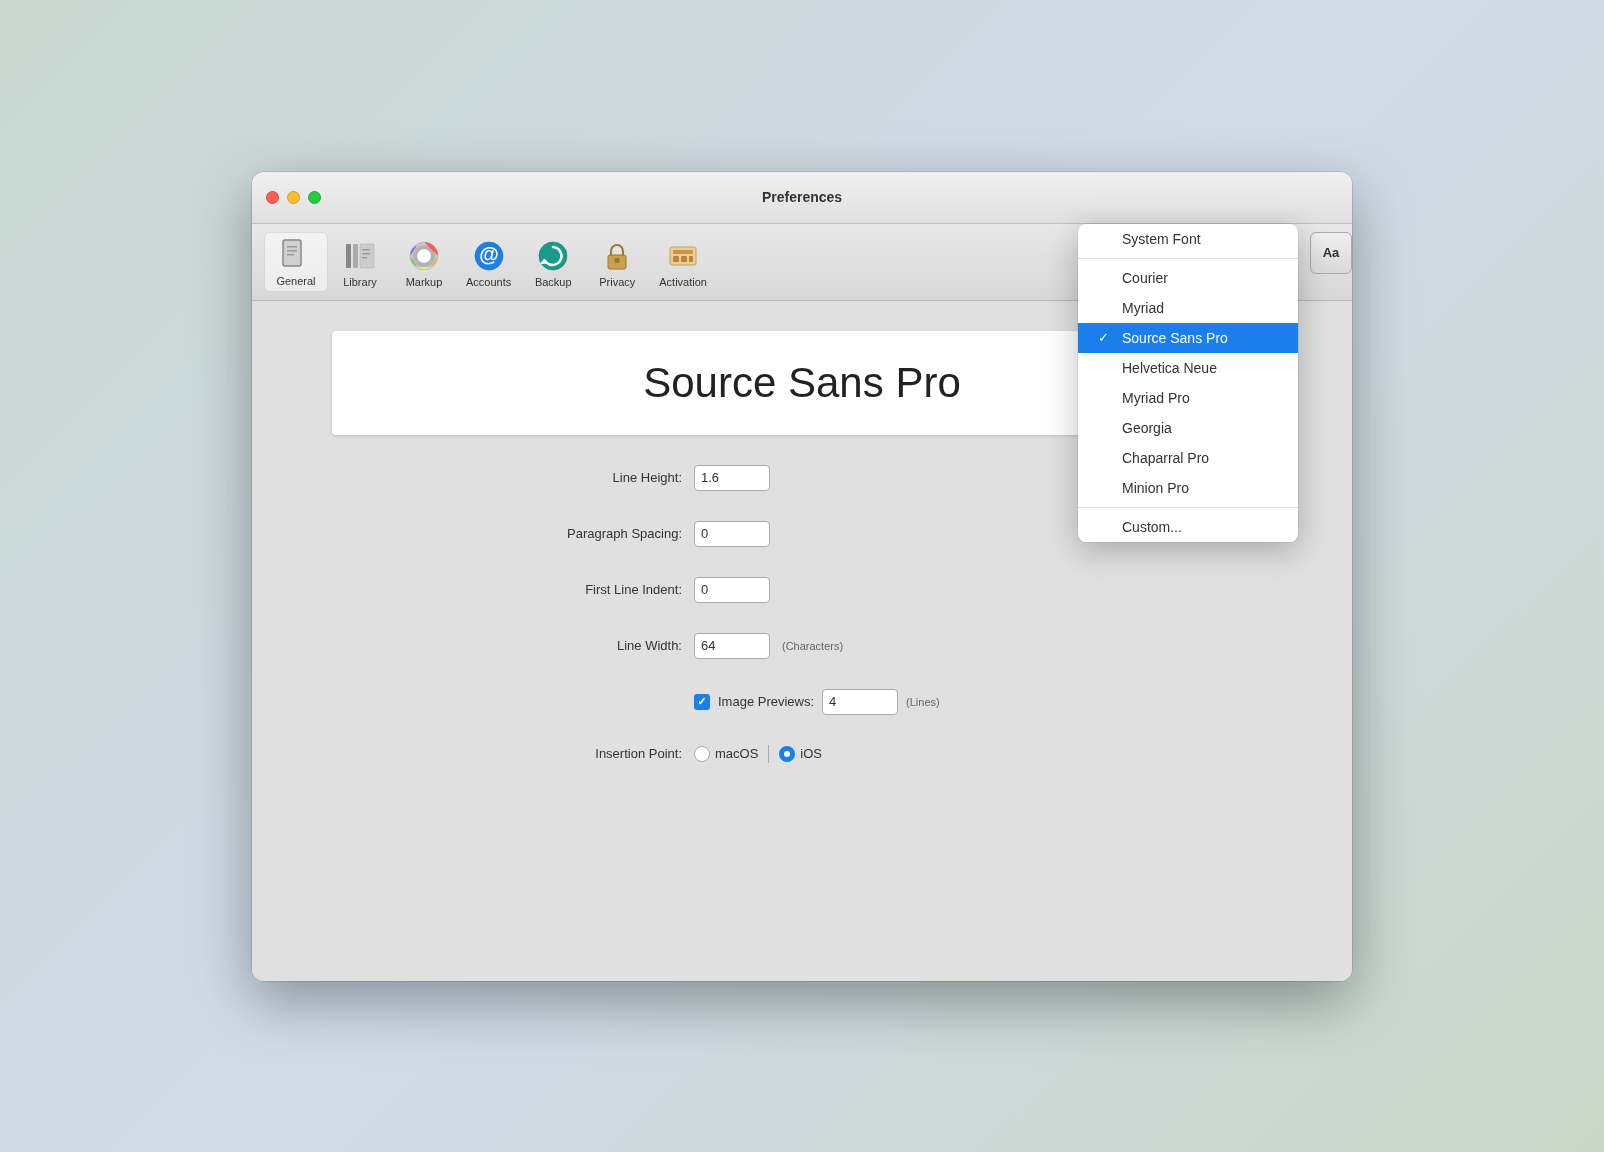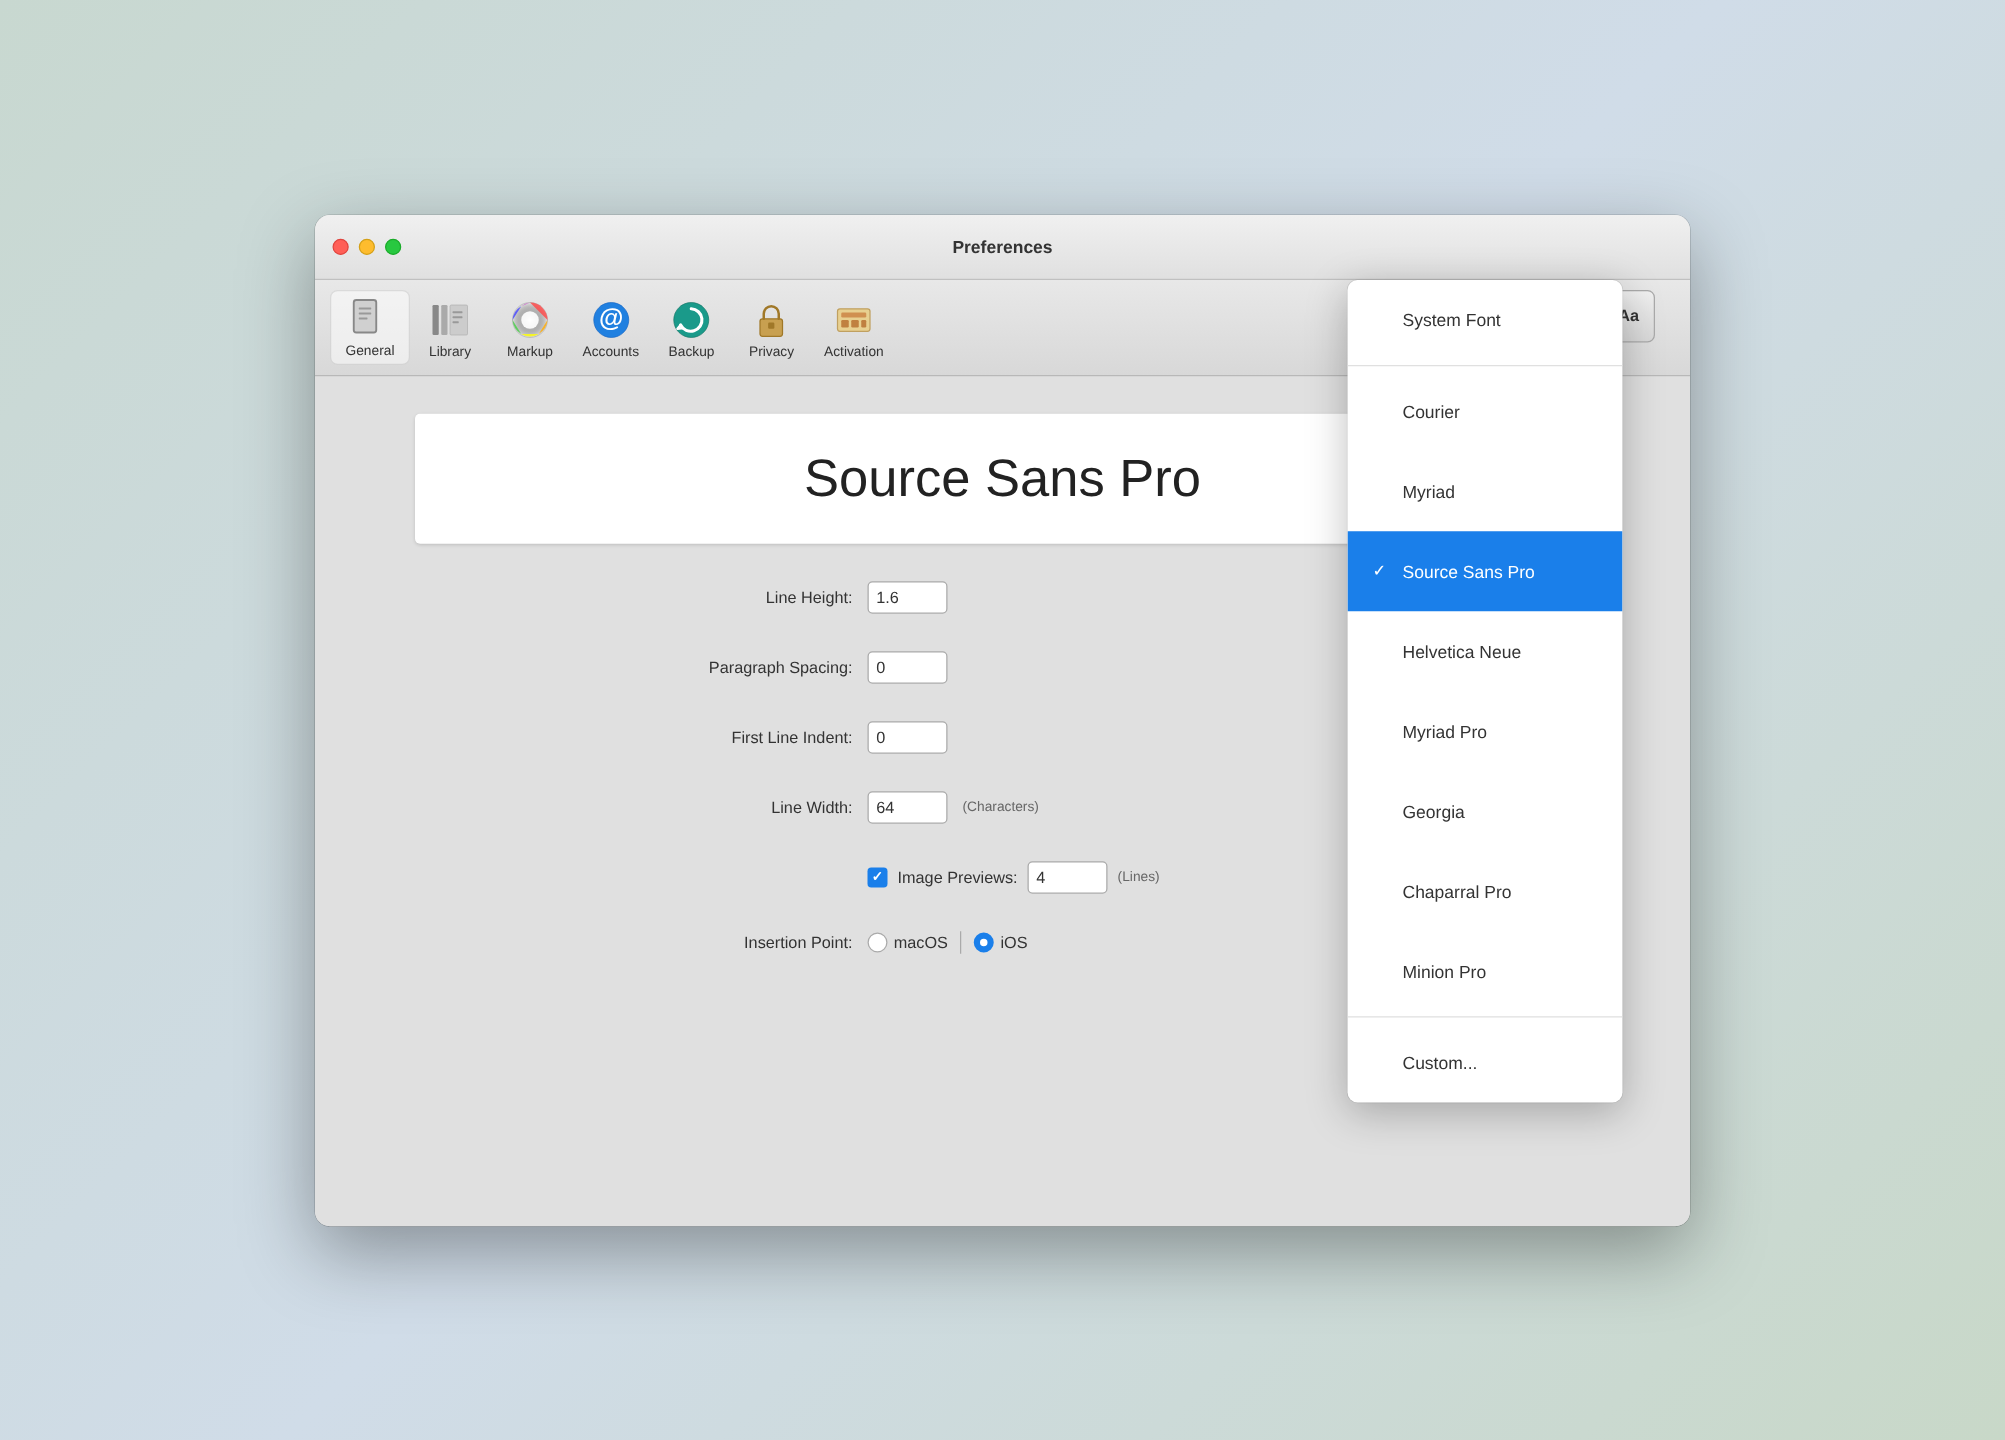--- a/index.html
+++ b/index.html
@@ -61,21 +61,21 @@
       border-bottom: 1px solid #b8b8b8;
       padding: 8px 12px;
       display: flex;
       align-items: flex-end;
       gap: 0;
       position: relative;
     }
 
     .toolbar-font-btn {
       position: absolute;
-      right: 28px;
+      right: 0;
       top: 8px;
       width: 42px;
       height: 42px;
       background: linear-gradient(to bottom, #f0f0f0, #d8d8d8);
       border: 1px solid #aaa;
       border-radius: 6px;
       display: flex;
       align-items: center;
       justify-content: center;
       cursor: pointer;
@@ -157,21 +157,21 @@
       font-weight: 500;
     }
 
     .stepper-input {
       display: flex;
       align-items: center;
       border: 1px solid #aaa;
       border-radius: 4px;
       overflow: hidden;
       background: white;
-      width: 64px;
+      width: 76px;
       height: 26px;
     }
 
     .stepper-value {
       flex: 1;
       text-align: left;
       padding-left: 6px;
       font-size: 13px;
       color: #333;
       border: none;
@@ -251,21 +251,21 @@
       top: 52px;
       background: white;
       border-radius: 8px;
       box-shadow: 0 8px 32px rgba(0,0,0,0.25), 0 0 0 0.5px rgba(0,0,0,0.1);
       width: 220px;
       overflow: hidden;
       z-index: 100;
     }
 
     .dropdown-item {
-      padding: 24px 20px;
+      padding: 7px 20px;
       font-size: 14px;
       color: #333;
       cursor: pointer;
       display: flex;
       align-items: center;
       gap: 8px;
     }
 
     .dropdown-item.selected {
       background: #1a7fea;

